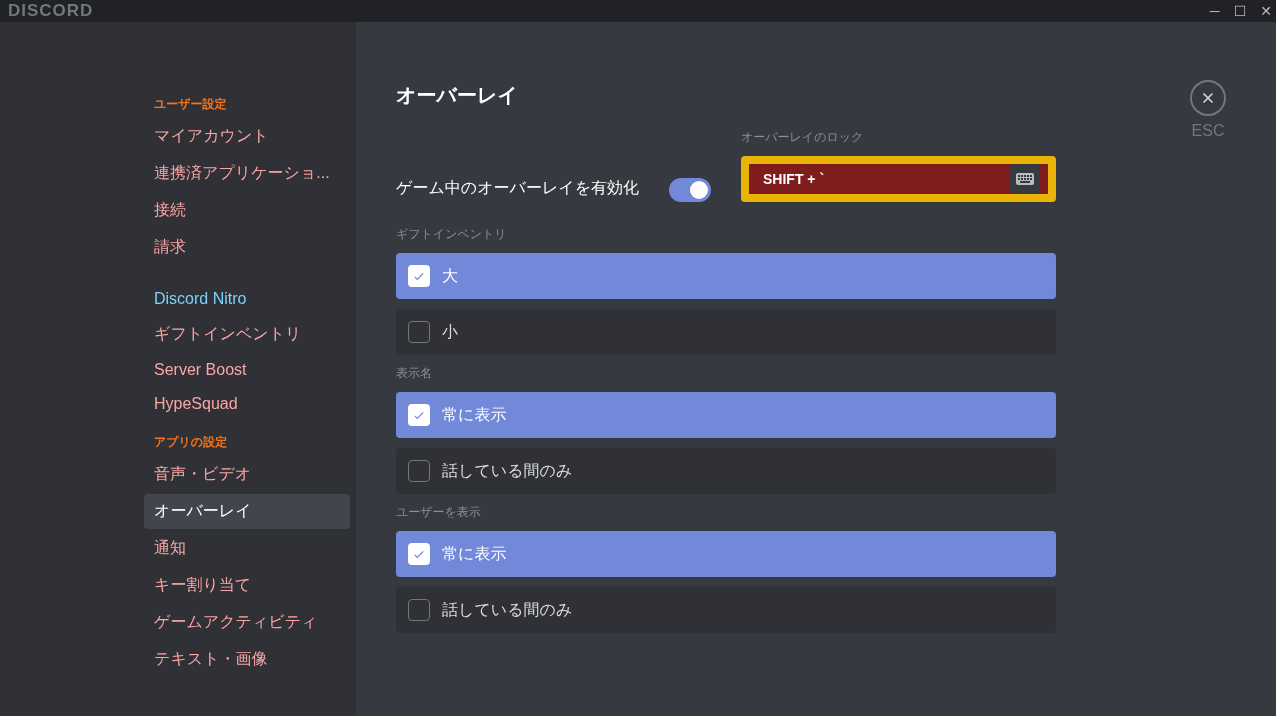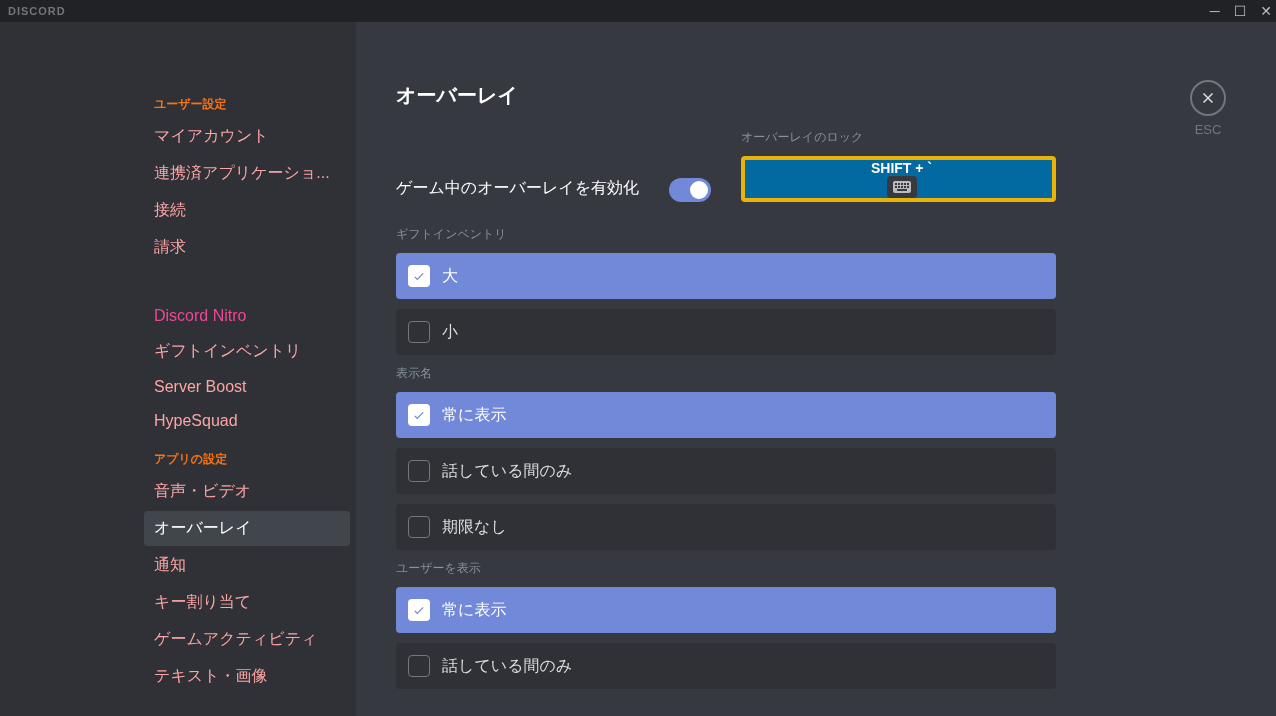--- a/index.html
+++ b/index.html
@@ -1,51 +1,51 @@
 <!DOCTYPE html>
 <html><head>
 <meta charset="utf-8">
 <style>
 * { box-sizing: border-box; margin: 0; padding: 0; }
 body { font-family: "Hiragino Sans", "Meiryo", sans-serif; background: #202225; color: #dcddde; width: 1276px; height: 716px; overflow: hidden; }
 .titlebar { height: 22px; background: #202225; display: flex; align-items: center; padding: 0 8px; }
-.titlebar-logo { color: #72767d; font-size: 11px; font-weight: 700; letter-spacing: 1px; }
+.titlebar-logo { color: #72767d; font-size: 17px; font-weight: 700; letter-spacing: 1px; }
 .titlebar-controls { position: absolute; right: 4px; top: 0; display: flex; height: 22px; align-items: center; gap: 14px; color: #b9bbbe; }
 .titlebar-controls span { font-size: 14px; cursor: pointer; }
 .main { display: flex; height: calc(100% - 22px); }
 .sidebar { width: 356px; background: #2f3136; padding: 60px 6px 20px 144px; overflow-y: auto; }
 .sidebar-header { color: #f97316; font-size: 12px; font-weight: 600; padding: 6px 10px; margin-top: 8px; }
 .sidebar-item { color: #fca5a5; font-size: 16px; padding: 7px 10px; border-radius: 4px; cursor: pointer; margin-bottom: 2px; white-space: nowrap; overflow: hidden; text-overflow: ellipsis; }
-.sidebar-item.nitro { color: #ec4899; margin-top: 17px; }
+.sidebar-item.nitro { color: #7dd3fc; }
 .sidebar-item.active { color: #fff; background: rgba(79,84,92,0.6); }
 .content-wrap { flex: 1; background: #36393f; position: relative; padding: 60px 40px 20px 40px; overflow-y: auto; }
 .content { max-width: 660px; }
 h2.page-title { color: #fff; font-size: 20px; font-weight: 600; margin-bottom: 20px; }
 .sub-row { display: flex; gap: 30px; align-items: flex-end; margin-bottom: 24px; }
 .sub-col { flex: 1; }
 .field-label { color: #87909c; font-size: 12px; margin-bottom: 10px; }
 .toggle-row { display: flex; align-items: flex-start; justify-content: space-between; }
 .toggle-label { color: #fff; font-size: 16px; }
 .toggle { width: 42px; height: 24px; background: #7289da; border-radius: 14px; position: relative; cursor: pointer; }
 .toggle .knob { position: absolute; width: 18px; height: 18px; background: #fff; border-radius: 50%; top: 3px; right: 3px; }
-.keybind-box { border: 4px solid #eab308; border-radius: 4px; background: #0369a1; height: 46px; display: flex; align-items: center; padding: 0 8px 0 14px; justify-content: space-between; flex-direction: column; }
+.keybind-box { border: 8px solid #eab308; border-radius: 4px; background: #7f1d1d; height: 46px; display: flex; align-items: center; padding: 0 8px 0 14px; justify-content: space-between; }
 .keybind-text { color: #fff; font-size: 14px; font-weight: 600; }
 .keyboard-btn { width: 30px; height: 30px; background: #36393f; border-radius: 4px; display:flex; align-items:center; justify-content:center; }
 .section-label { color: #87909c; font-size: 12px; margin-bottom: 10px; margin-top: 8px; }
 .option-row { display: flex; align-items: center; height: 46px; border-radius: 4px; padding: 0 12px; margin-bottom: 10px; cursor: pointer; }
 .option-row.selected { background: #7289da; color: #fff; }
 .option-row.unselected { background: #2f3136; color: #dcddde; }
 .checkbox { width: 22px; height: 22px; border-radius: 4px; margin-right: 12px; display:flex; align-items:center; justify-content:center; flex-shrink:0; }
 .option-row.selected .checkbox { background: #fff; }
 .option-row.unselected .checkbox { border: 1px solid #72767d; }
 .checkmark { width: 14px; height: 14px; }
 .option-label { font-size: 16px; }
 .close-btn { position: absolute; right: 50px; top: 58px; text-align: center; }
 .close-circle { width: 36px; height: 36px; border: 2px solid #72767d; border-radius: 50%; display:flex; align-items:center; justify-content:center; color:#dcddde; cursor:pointer; }
-.close-esc { color: #72767d; font-size: 13px; margin-top: 6px; }
+.close-esc { color: #72767d; font-size: 16px; margin-top: 6px; }
 </style>
 </head>
 <body>
 
 <div class="titlebar">
   <span class="titlebar-logo">DISCORD</span>
   <div class="titlebar-controls">
     <span>─</span>
     <span>☐</span>
     <span>✕</span>
@@ -142,24 +142,20 @@
             <svg class="checkmark" viewBox="0 0 24 24">
               <path fill="#7289da" d="M9 16.2l-3.5-3.5L4 14.2l5 5 11-11-1.5-1.5z"></path>
             </svg>
           </div>
         <span class="option-label">常に表示</span>
       </div>
       <div class="option-row unselected">
         <div class="checkbox"></div>
         <span class="option-label">話している間のみ</span>
       </div>
-      <div class="option-row unselected">
-        <div class="checkbox"></div>
-        <span class="option-label">期限なし</span>
-      </div>
 
       <div class="section-label">ユーザーを表示</div>
       <div class="option-row selected">
         <div class="checkbox">
             <svg class="checkmark" viewBox="0 0 24 24">
               <path fill="#7289da" d="M9 16.2l-3.5-3.5L4 14.2l5 5 11-11-1.5-1.5z"></path>
             </svg>
           </div>
         <span class="option-label">常に表示</span>
       </div>

